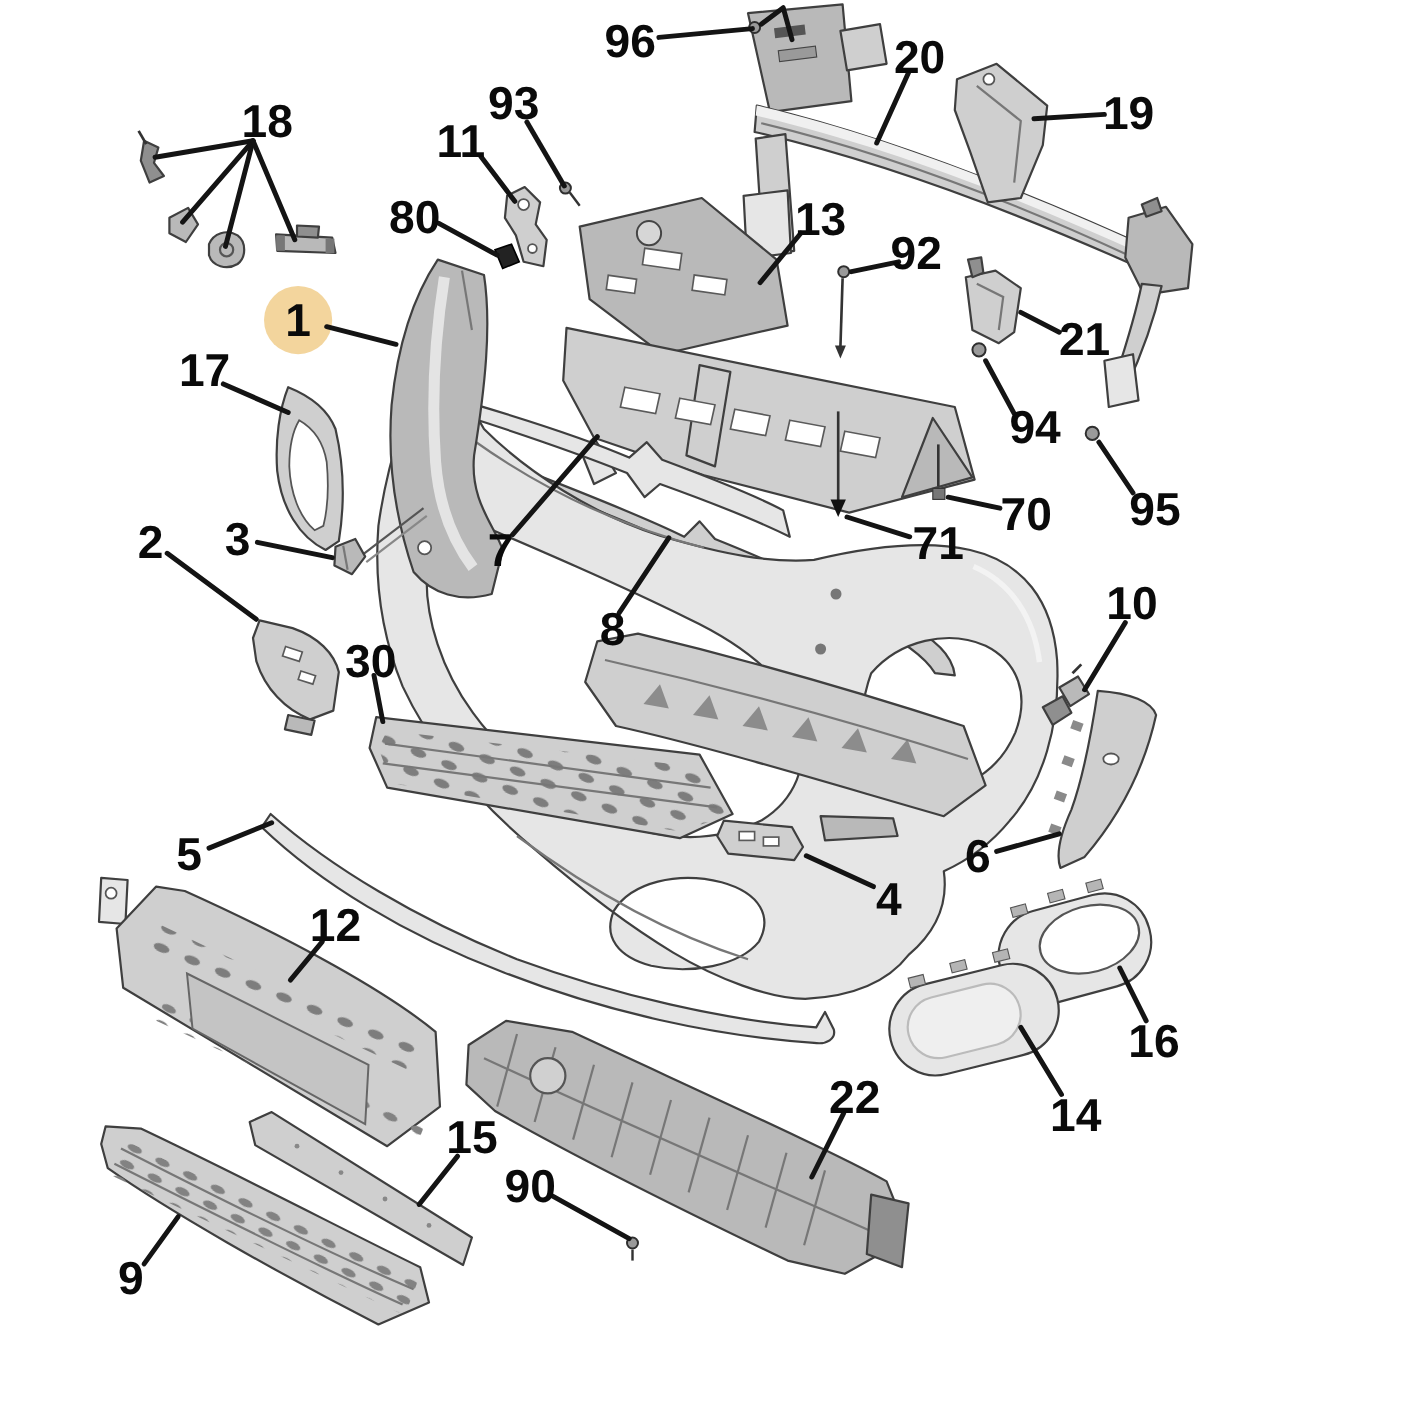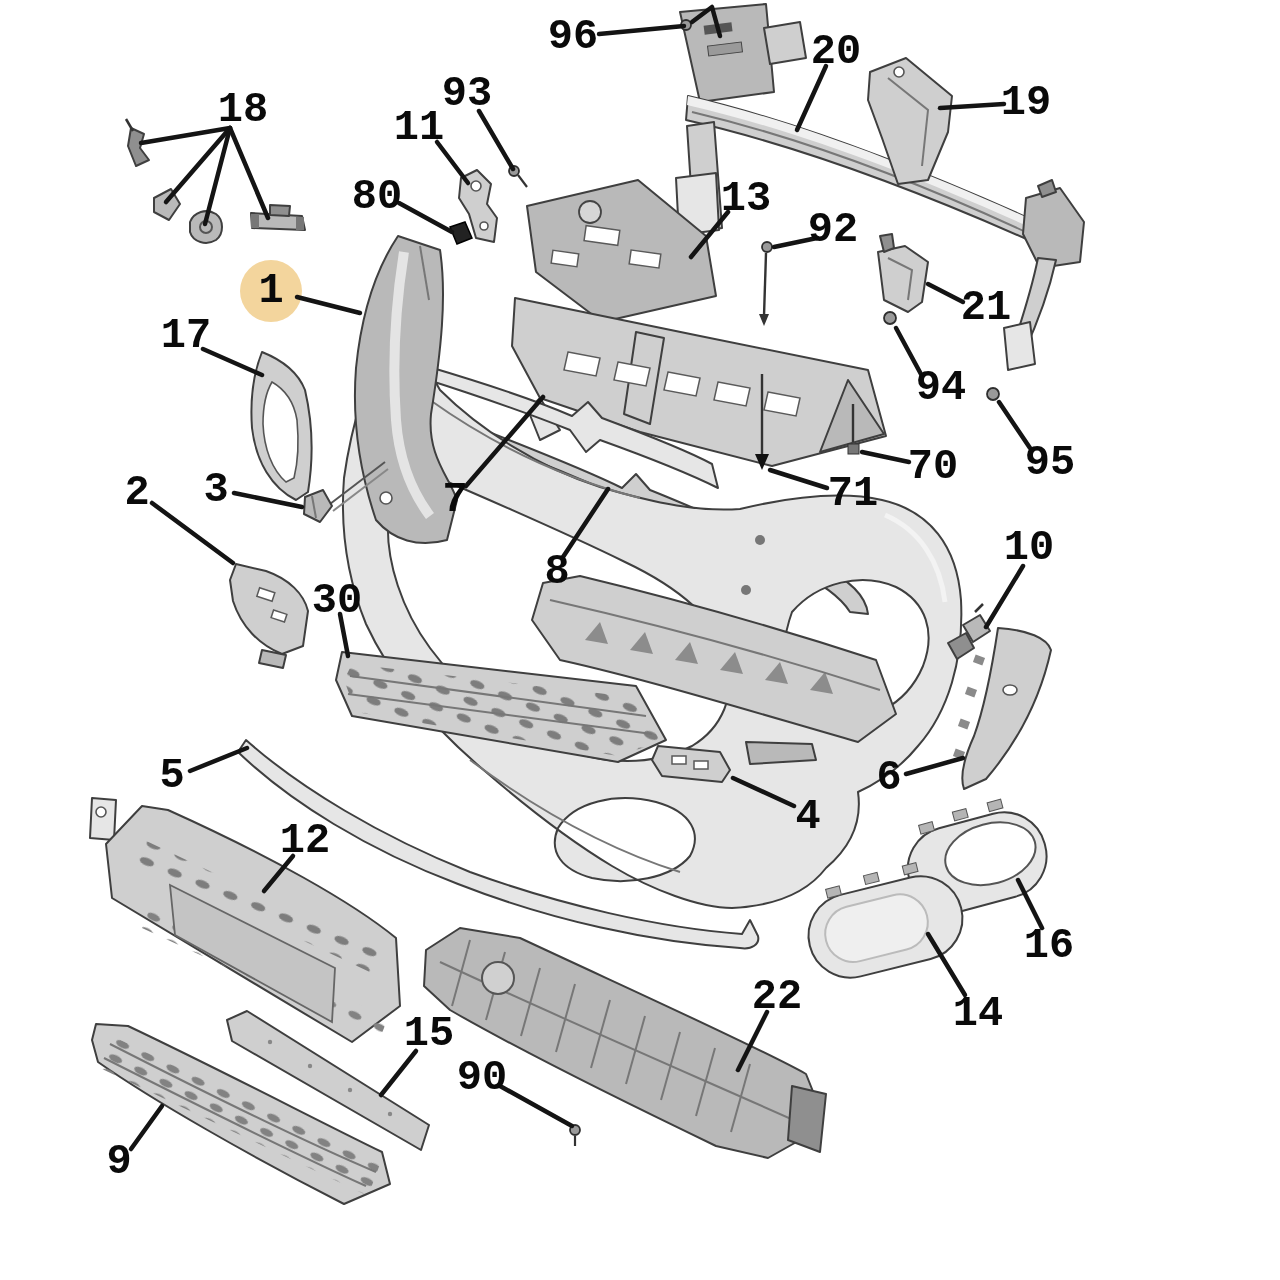--- a/index.html
+++ b/index.html
@@ -1,18 +1,18 @@
 <!DOCTYPE html>
 <html><head>
 <meta charset="utf-8">
 <style>
   html,body{margin:0;padding:0;background:#ffffff;}
   .stage{
     width:1094px;height:1280px;position:relative;background:#ffffff;
-    font-family:Liberation Mono, monospace;
+    font-family:Liberation Sans, sans-serif;
   }
   svg{display:block;}
   .part{stroke:#3f3f3f;stroke-width:2;fill:#e6e6e6;stroke-linejoin:round;}
   .part-mid{fill:#cfcfcf;}
   .part-dark{fill:#b9b9b9;}
   .part-darker{fill:#8f8f8f;}
   .detail{fill:none;stroke:#777;stroke-width:2;}
   .detail-light{fill:none;stroke:#f4f4f4;stroke-width:5;opacity:.85;}
   .hole{fill:#ffffff;stroke:#555;stroke-width:1.6;}
   .slot{fill:#ffffff;stroke:#5a5a5a;stroke-width:1.5;}

